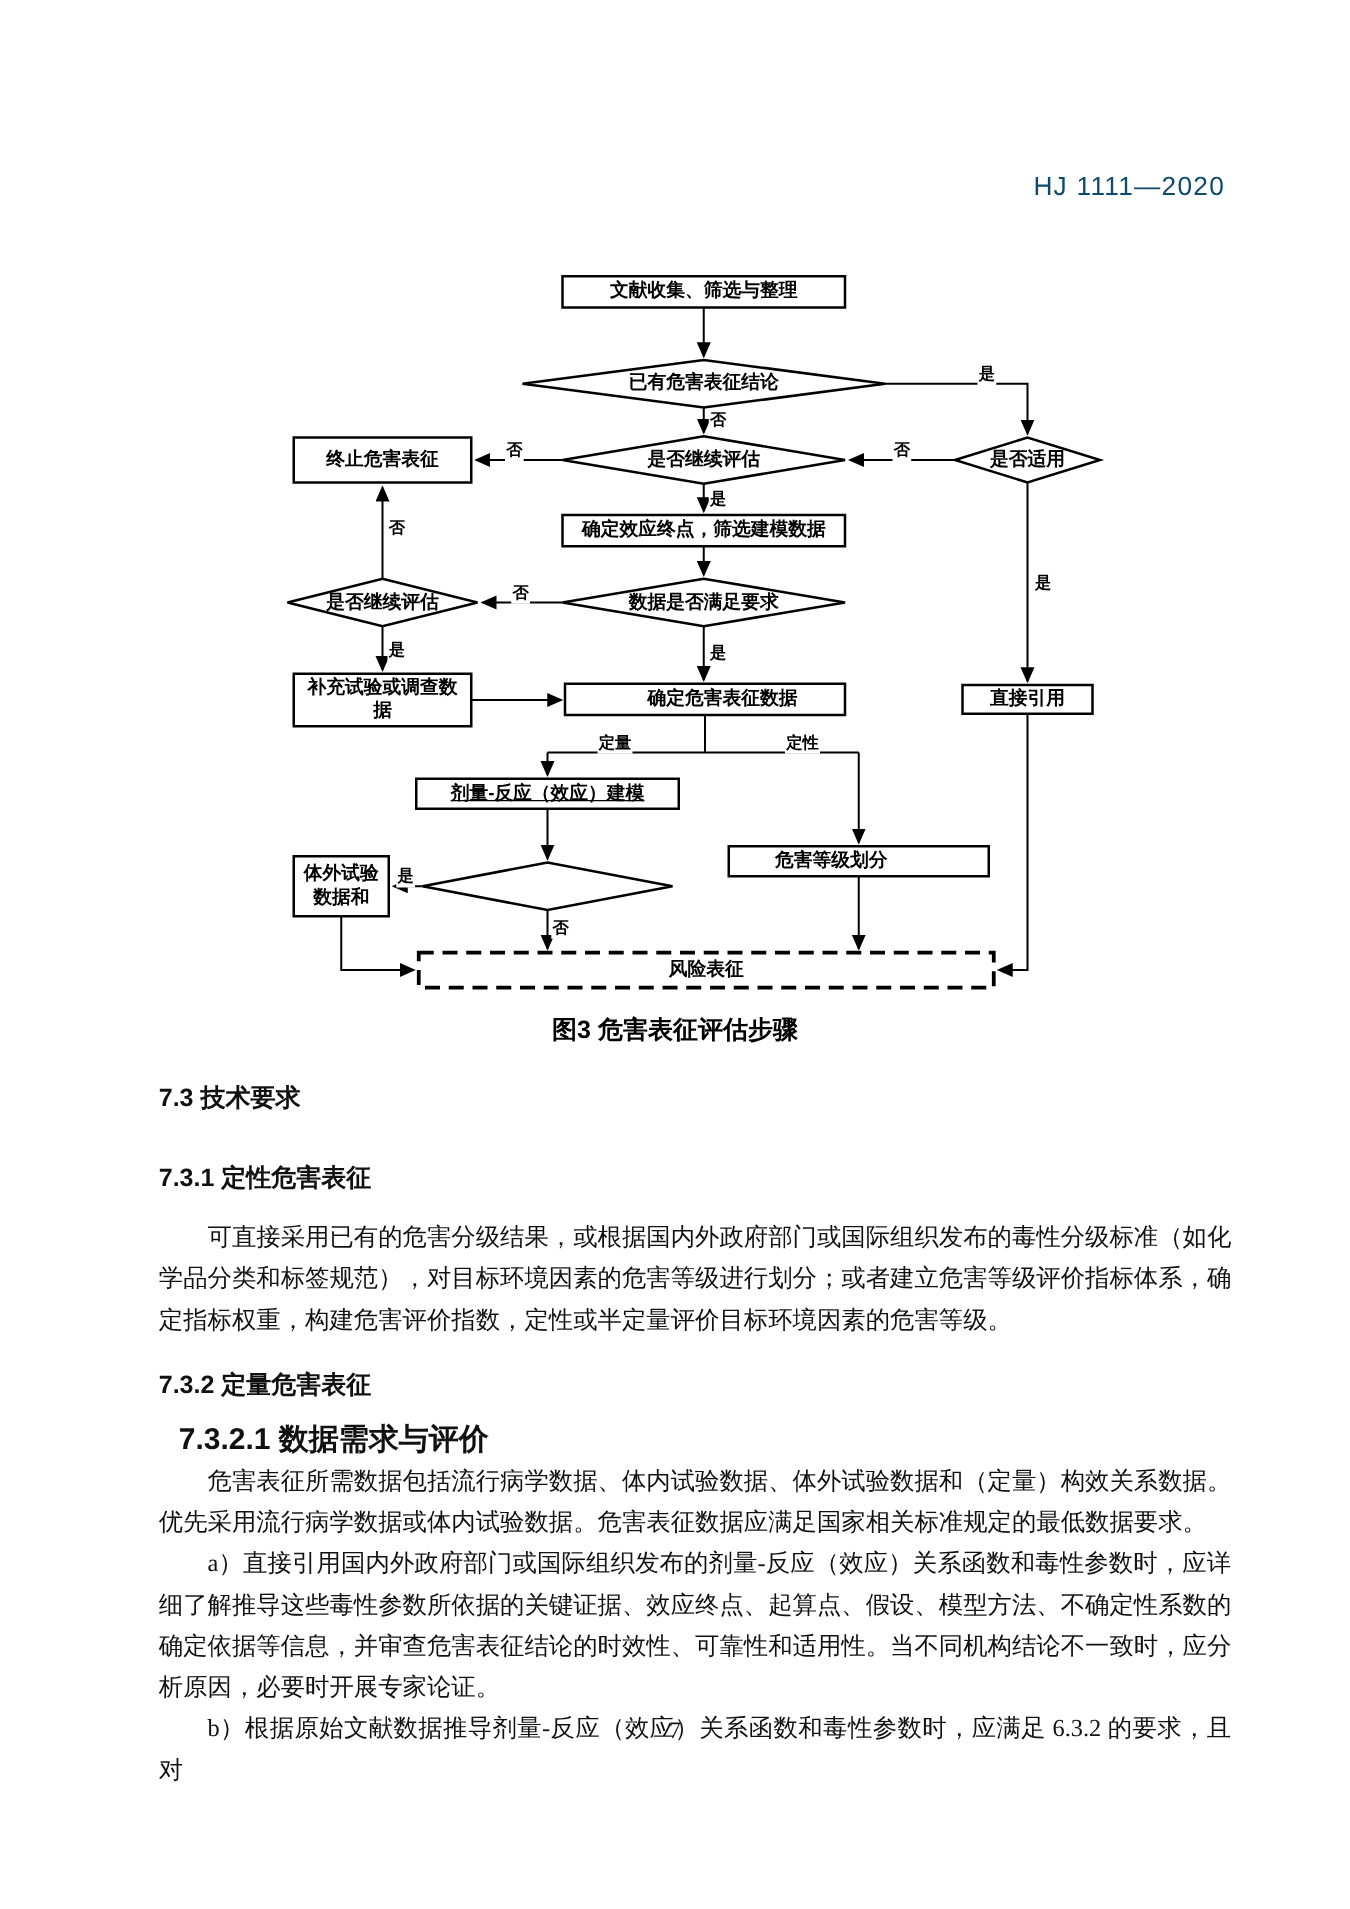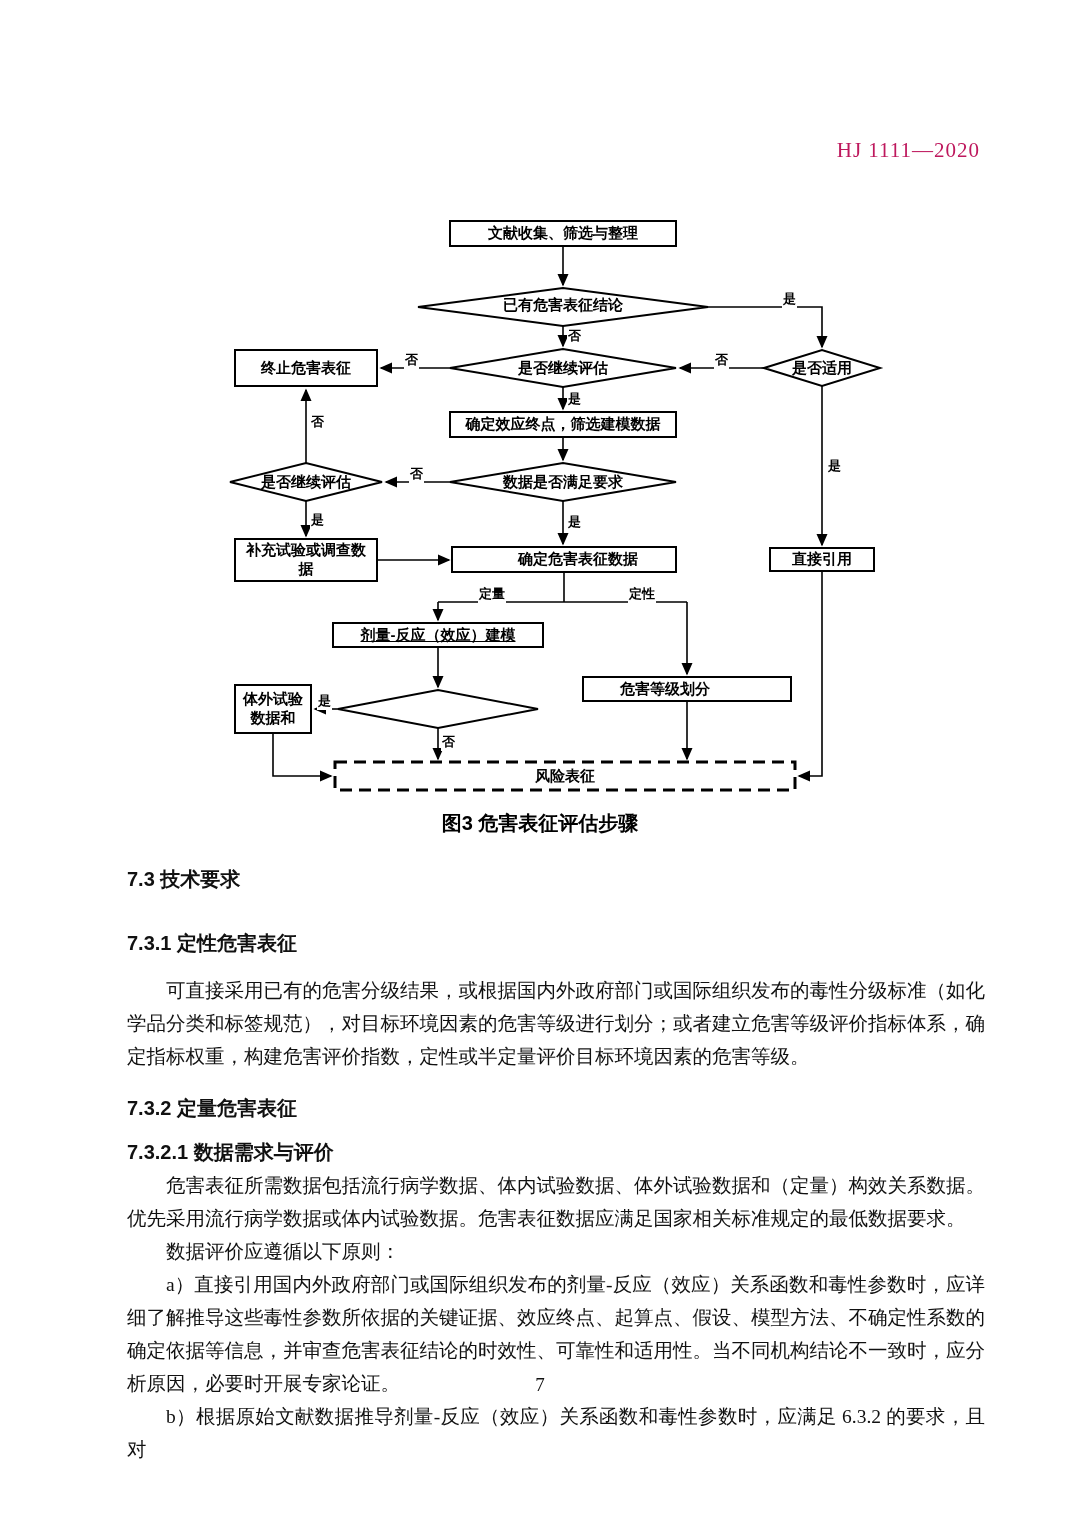--- a/index.html
+++ b/index.html
@@ -13,22 +13,22 @@
     font-family: "Liberation Serif", "DejaVu Serif", serif;
     color: #1a1a1a;
     overflow: hidden;
   }
   .doc-header {
     position: absolute;
     top: 138px;
     right: 100px;
     font-size: 21px;
     letter-spacing: 1px;
-    font-family: Liberation Serif, serif;
-    color: #be185d;
+    font-family: Liberation Sans, sans-serif;
+    color: #0c4a6e;
     text-align: right;
   }
   .flowchart { position: absolute; left: 0; top: 0; width: 1080px; height: 850px; }
   .flowchart svg { position: absolute; left: 0; top: 0; }
   .fc-node {
     position: absolute;
     display: flex;
     align-items: center;
     justify-content: center;
     text-align: center;
@@ -78,22 +78,22 @@
   .content .h-sub {
     font-family: "Liberation Sans", "DejaVu Sans", sans-serif;
     font-weight: bold;
     font-size: 20px;
     margin: 0 0 18px 0;
     line-height: 26px;
   }
   .content .h-sub3 {
     font-family: "Liberation Sans", "DejaVu Sans", sans-serif;
     font-weight: bold;
-    font-size: 20px;
-    margin: 0 0 4px 0;
+    font-size: 24px;
+    margin: 0 0 4px 16px;
     line-height: 26px;
   }
   .content p { text-indent: 2em; margin: 0; }
   .content p.gap-after { margin-bottom: 22px; }
   .page-number {
     position: absolute;
     top: 1374px;
     left: 0;
     width: 100%;
     text-align: center;
@@ -196,20 +196,19 @@
 
   <div class="fig-caption">图3  危害表征评估步骤</div>
 
   <div class="content">
     <div class="h-main">7.3  技术要求</div>
     <div class="h-sub">7.3.1  定性危害表征</div>
     <p class="gap-after">可直接采用已有的危害分级结果，或根据国内外政府部门或国际组织发布的毒性分级标准（如化学品分类和标签规范），对目标环境因素的危害等级进行划分；或者建立危害等级评价指标体系，确定指标权重，构建危害评价指数，定性或半定量评价目标环境因素的危害等级。</p>
     <div class="h-sub">7.3.2  定量危害表征</div>
     <div class="h-sub3">7.3.2.1  数据需求与评价</div>
     <p>危害表征所需数据包括流行病学数据、体内试验数据、体外试验数据和（定量）构效关系数据。优先采用流行病学数据或体内试验数据。危害表征数据应满足国家相关标准规定的最低数据要求。</p>
-    <p>数据评价应遵循以下原则：</p>
     <p>a）直接引用国内外政府部门或国际组织发布的剂量-反应（效应）关系函数和毒性参数时，应详细了解推导这些毒性参数所依据的关键证据、效应终点、起算点、假设、模型方法、不确定性系数的确定依据等信息，并审查危害表征结论的时效性、可靠性和适用性。当不同机构结论不一致时，应分析原因，必要时开展专家论证。</p>
     <p>b）根据原始文献数据推导剂量-反应（效应）关系函数和毒性参数时，应满足 6.3.2 的要求，且对</p>
   </div>
 
   <div class="page-number">7</div>
 
 </div>
 
 </body></html>

